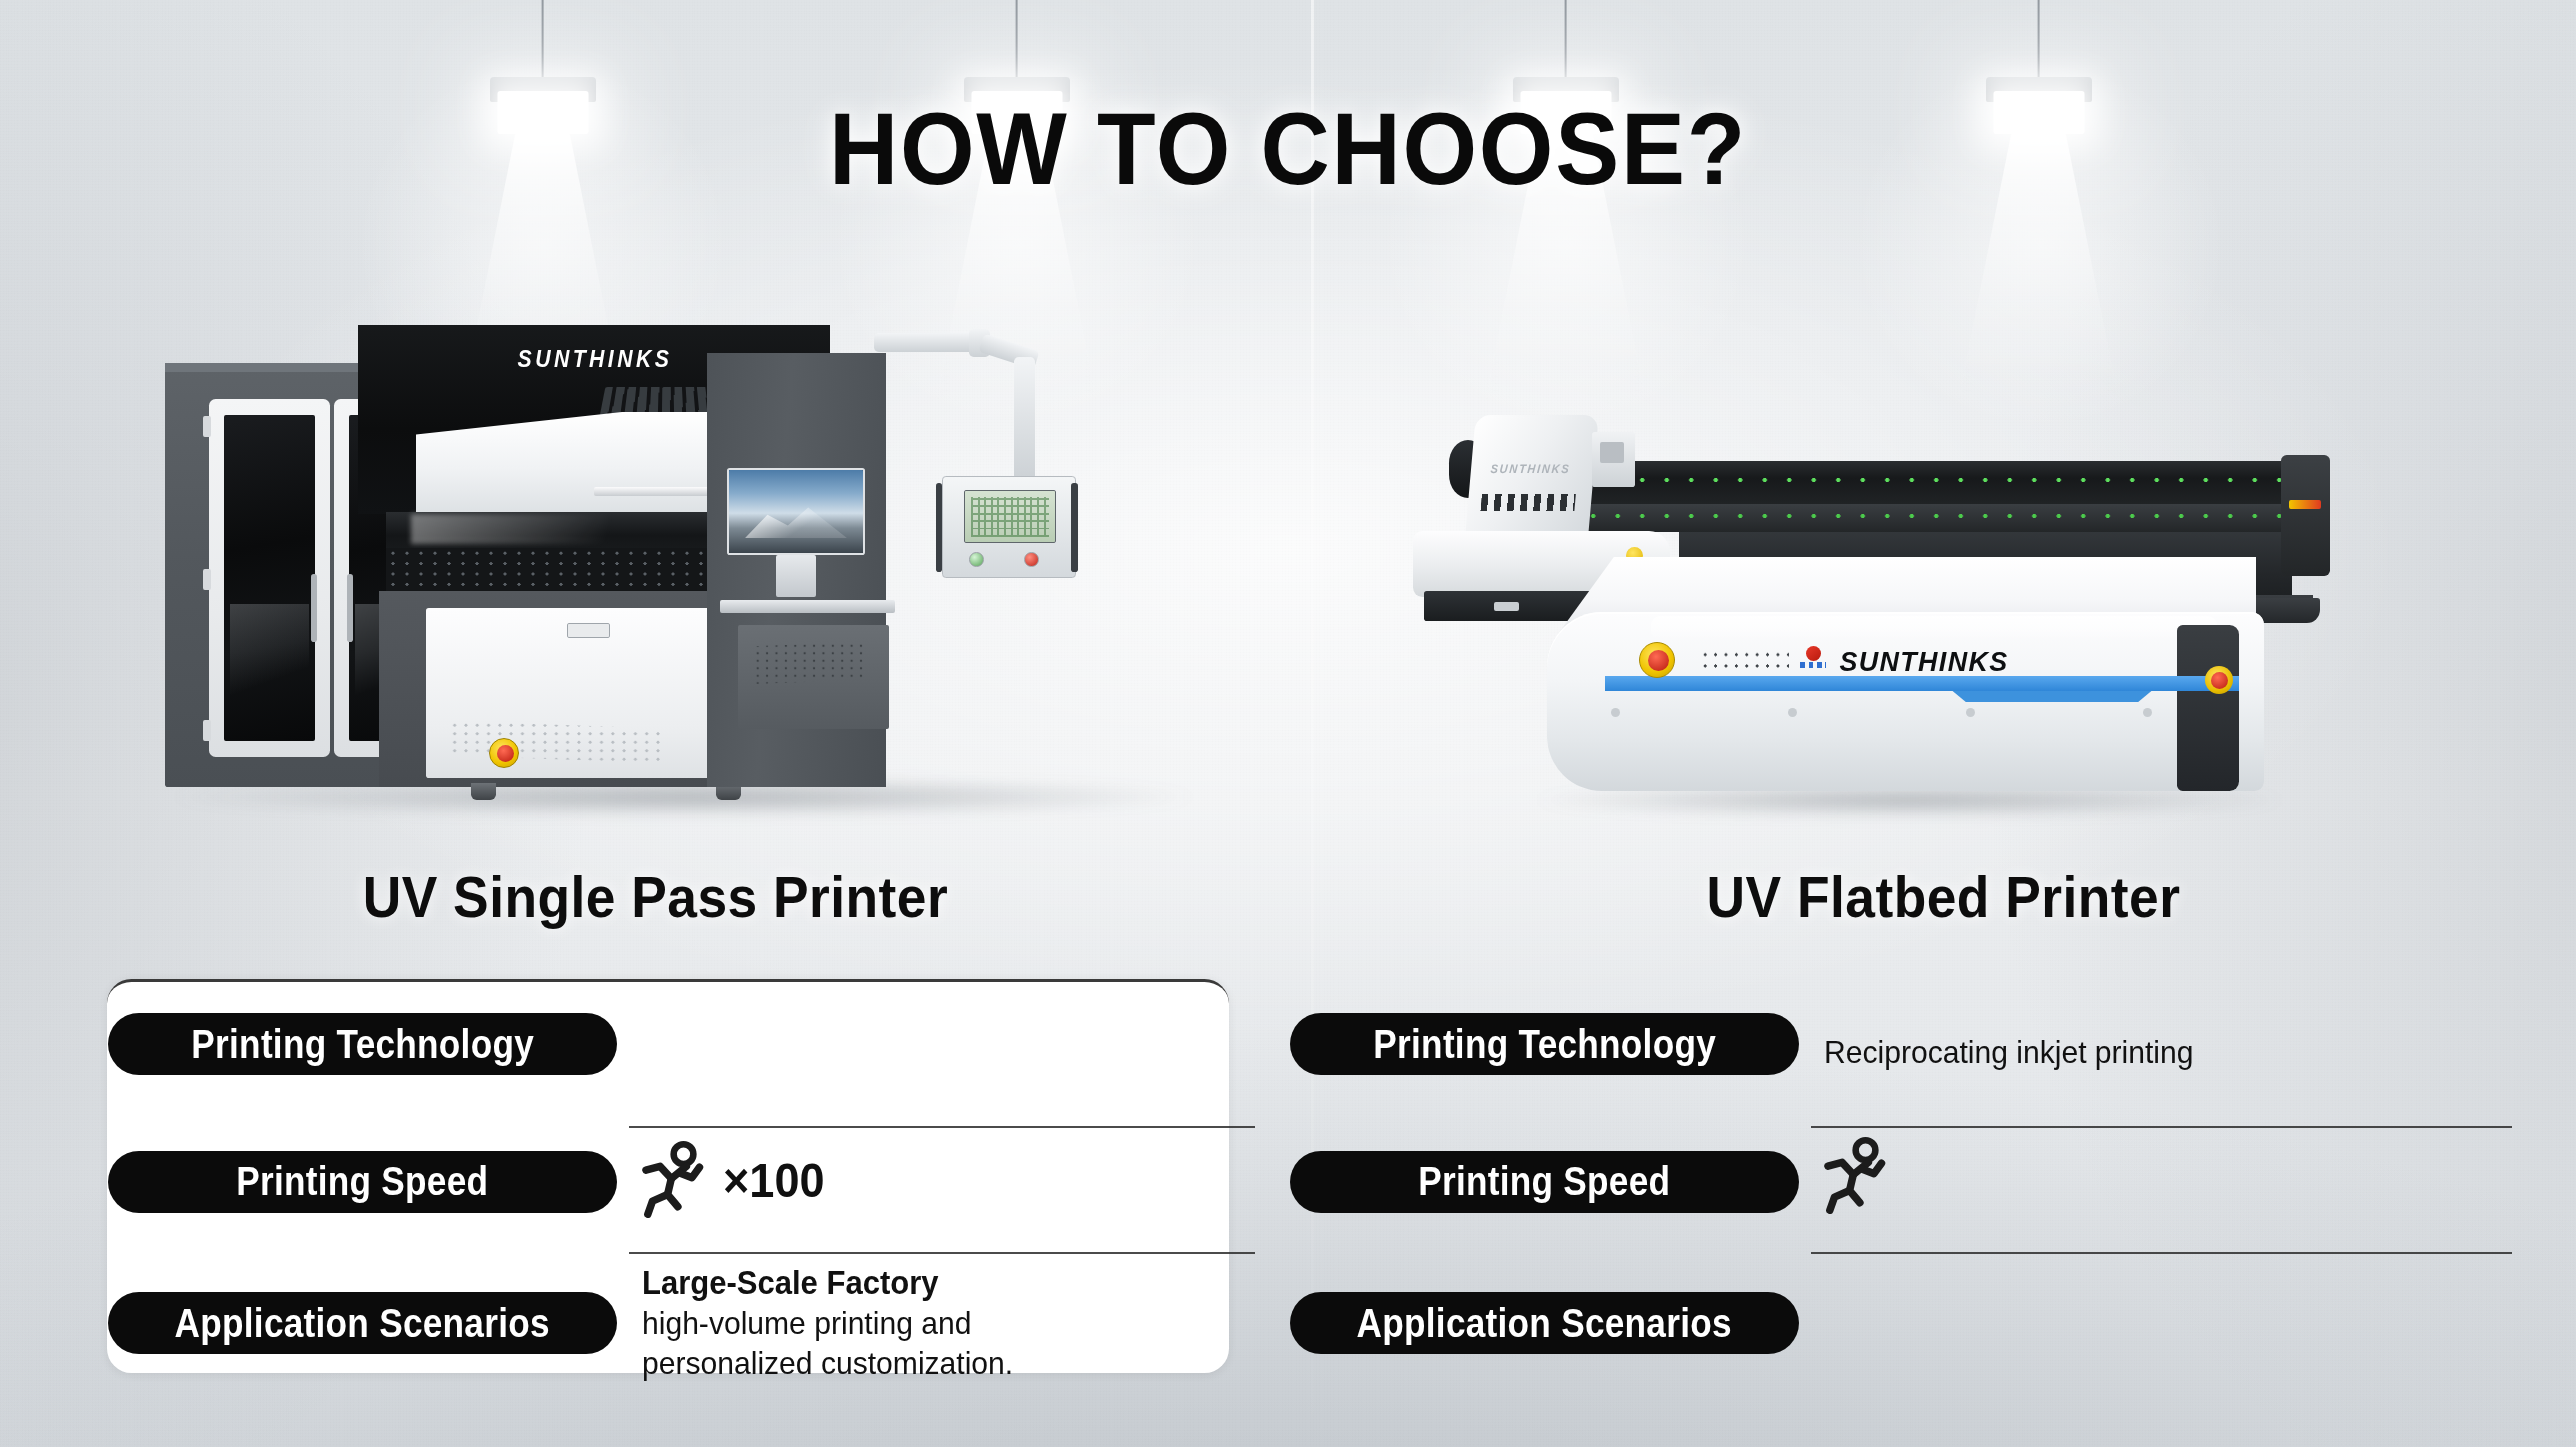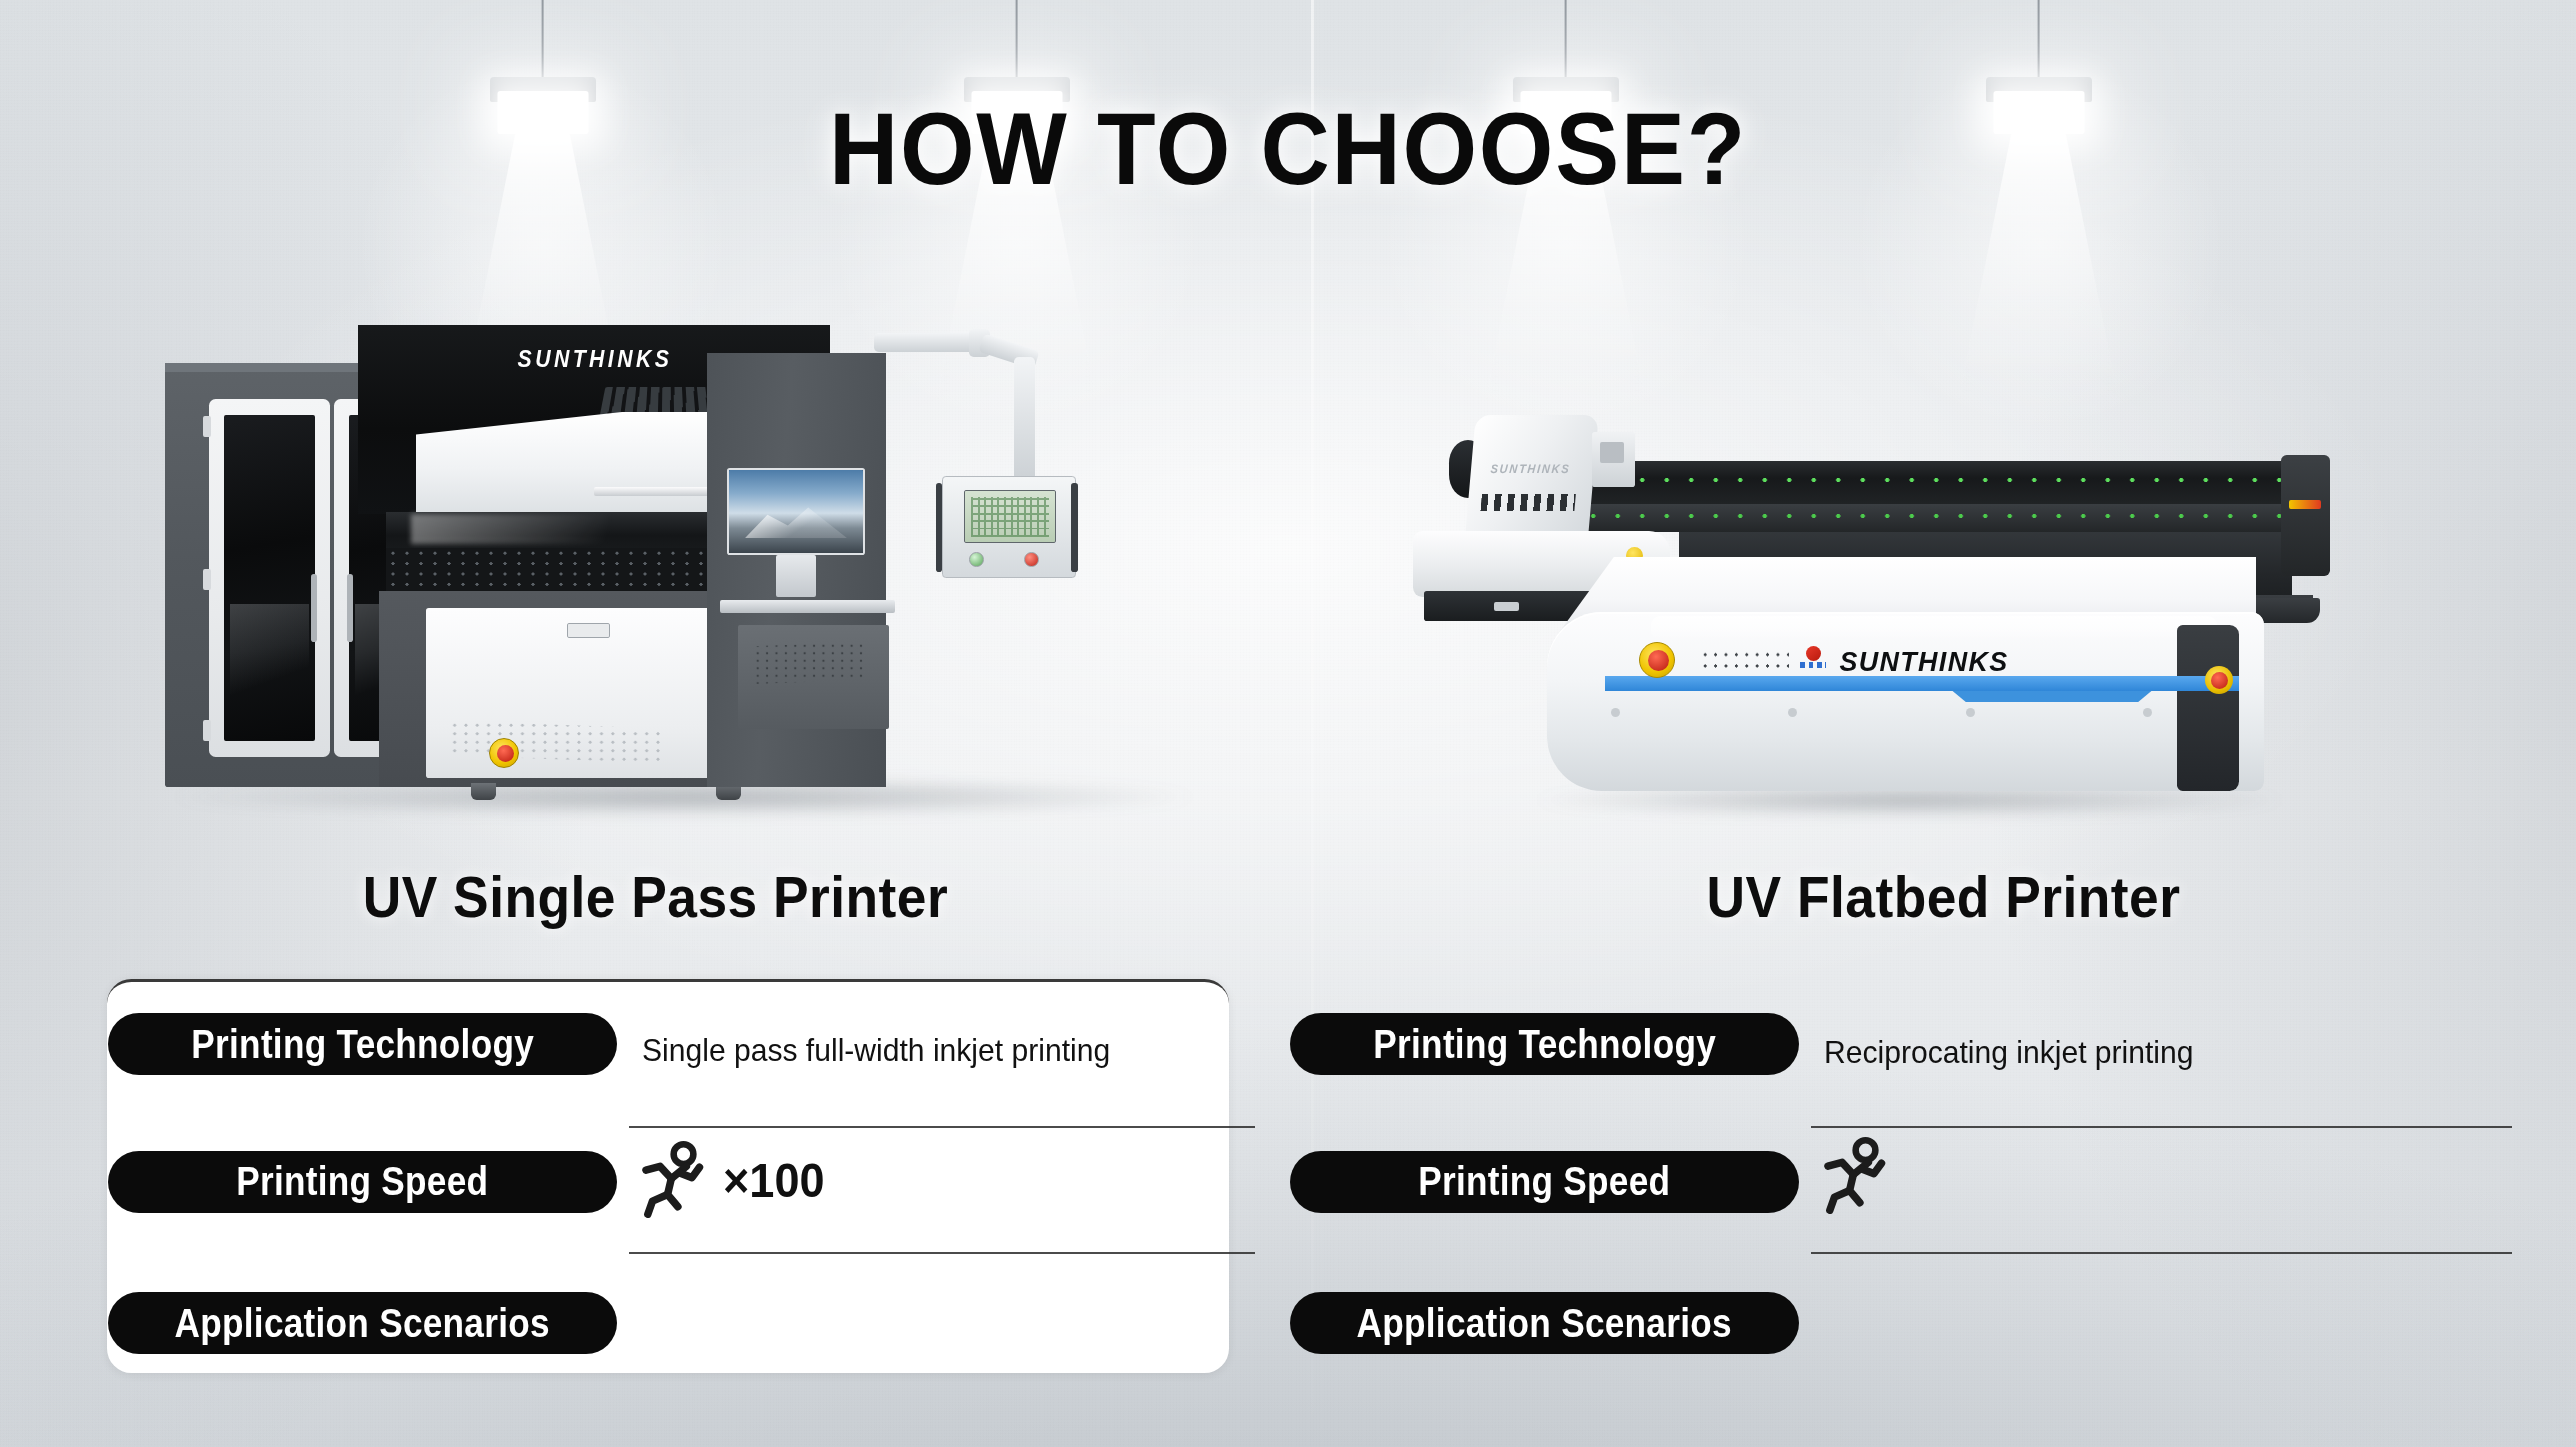--- a/index.html
+++ b/index.html
@@ -513,23 +513,20 @@
   <div class="prodname" id="name-right">UV Flatbed Printer</div>
 
   <div class="spec-card" id="card-left"></div>
 
   <div class="specs" id="specs-left">
 
     <div class="row" style="--rh:126px">
       <div class="pill" style="--pt:13.2px">
         <span>Printing Technology</span>
       </div>
-      <div class="val" style="--vt:30px">
-        <div class="line">Single pass full-width inkjet printing</div>
-      </div>
     </div>
 
     <div class="row" style="--rh:126px">
       <div class="rule"></div>
       <div class="pill" style="--pt:24.5px">
         <span>Printing Speed</span>
       </div>
       <div class="speedcell" style="--vt:15px">
         <svg class="runner" viewBox="0 0 72 82">
           <circle cx="44" cy="14" r="10.5" fill="none" stroke="#1c1c1c" stroke-width="7"></circle>
@@ -541,20 +538,25 @@
         </svg>
         <div class="times">×100</div>
       </div>
     </div>
 
     <div class="row" style="--rh:132px">
       <div class="rule"></div>
       <div class="pill" style="--pt:40px">
         <span>Application Scenarios</span>
       </div>
+      <div class="val" style="--vt:11.3px">
+        <div class="line b">Large-Scale Factory</div>
+        <div class="line">high-volume printing and</div>
+        <div class="line">personalized customization.</div>
+      </div>
     </div>
   </div>
 
   <div class="specs" id="specs-right">
 
     <div class="row" style="--rh:126px">
       <div class="pill" style="--pt:13.2px">
         <span>Printing Technology</span>
       </div>
       <div class="val" style="--vt:32px">

